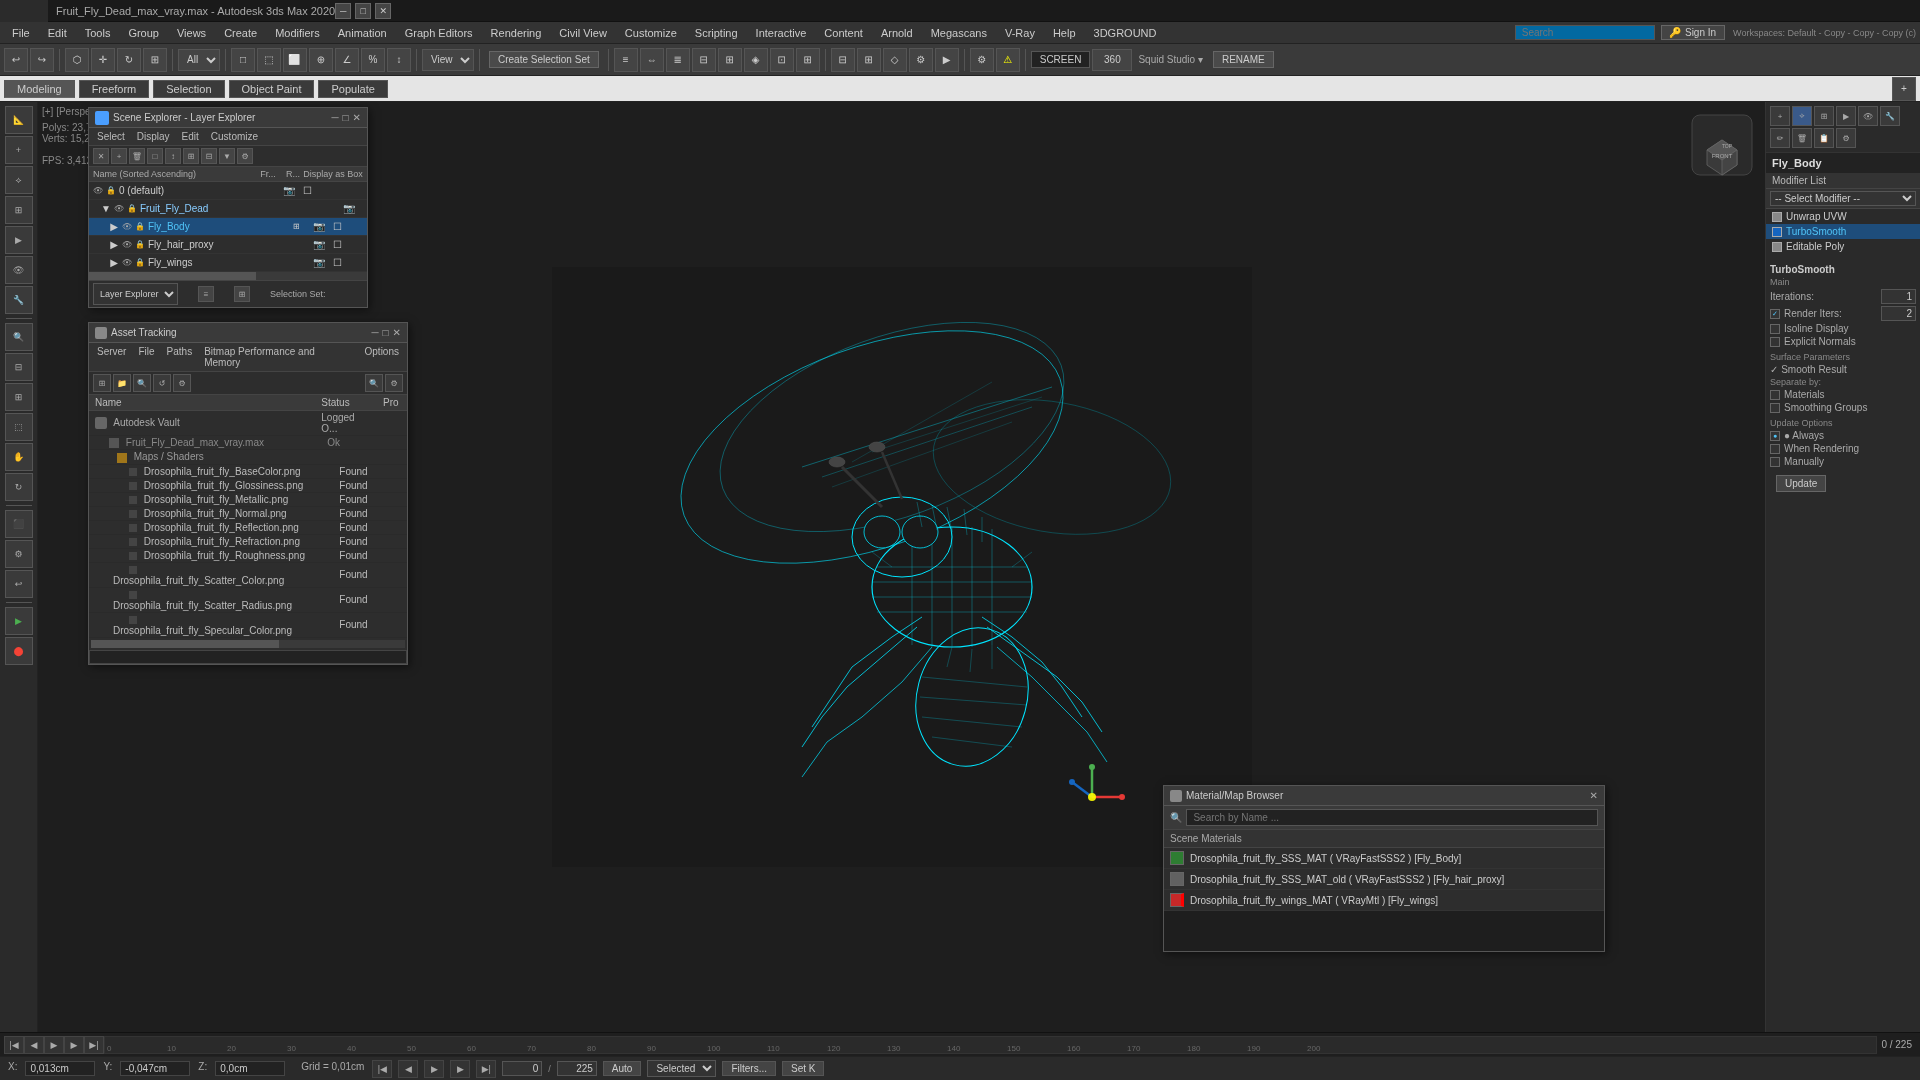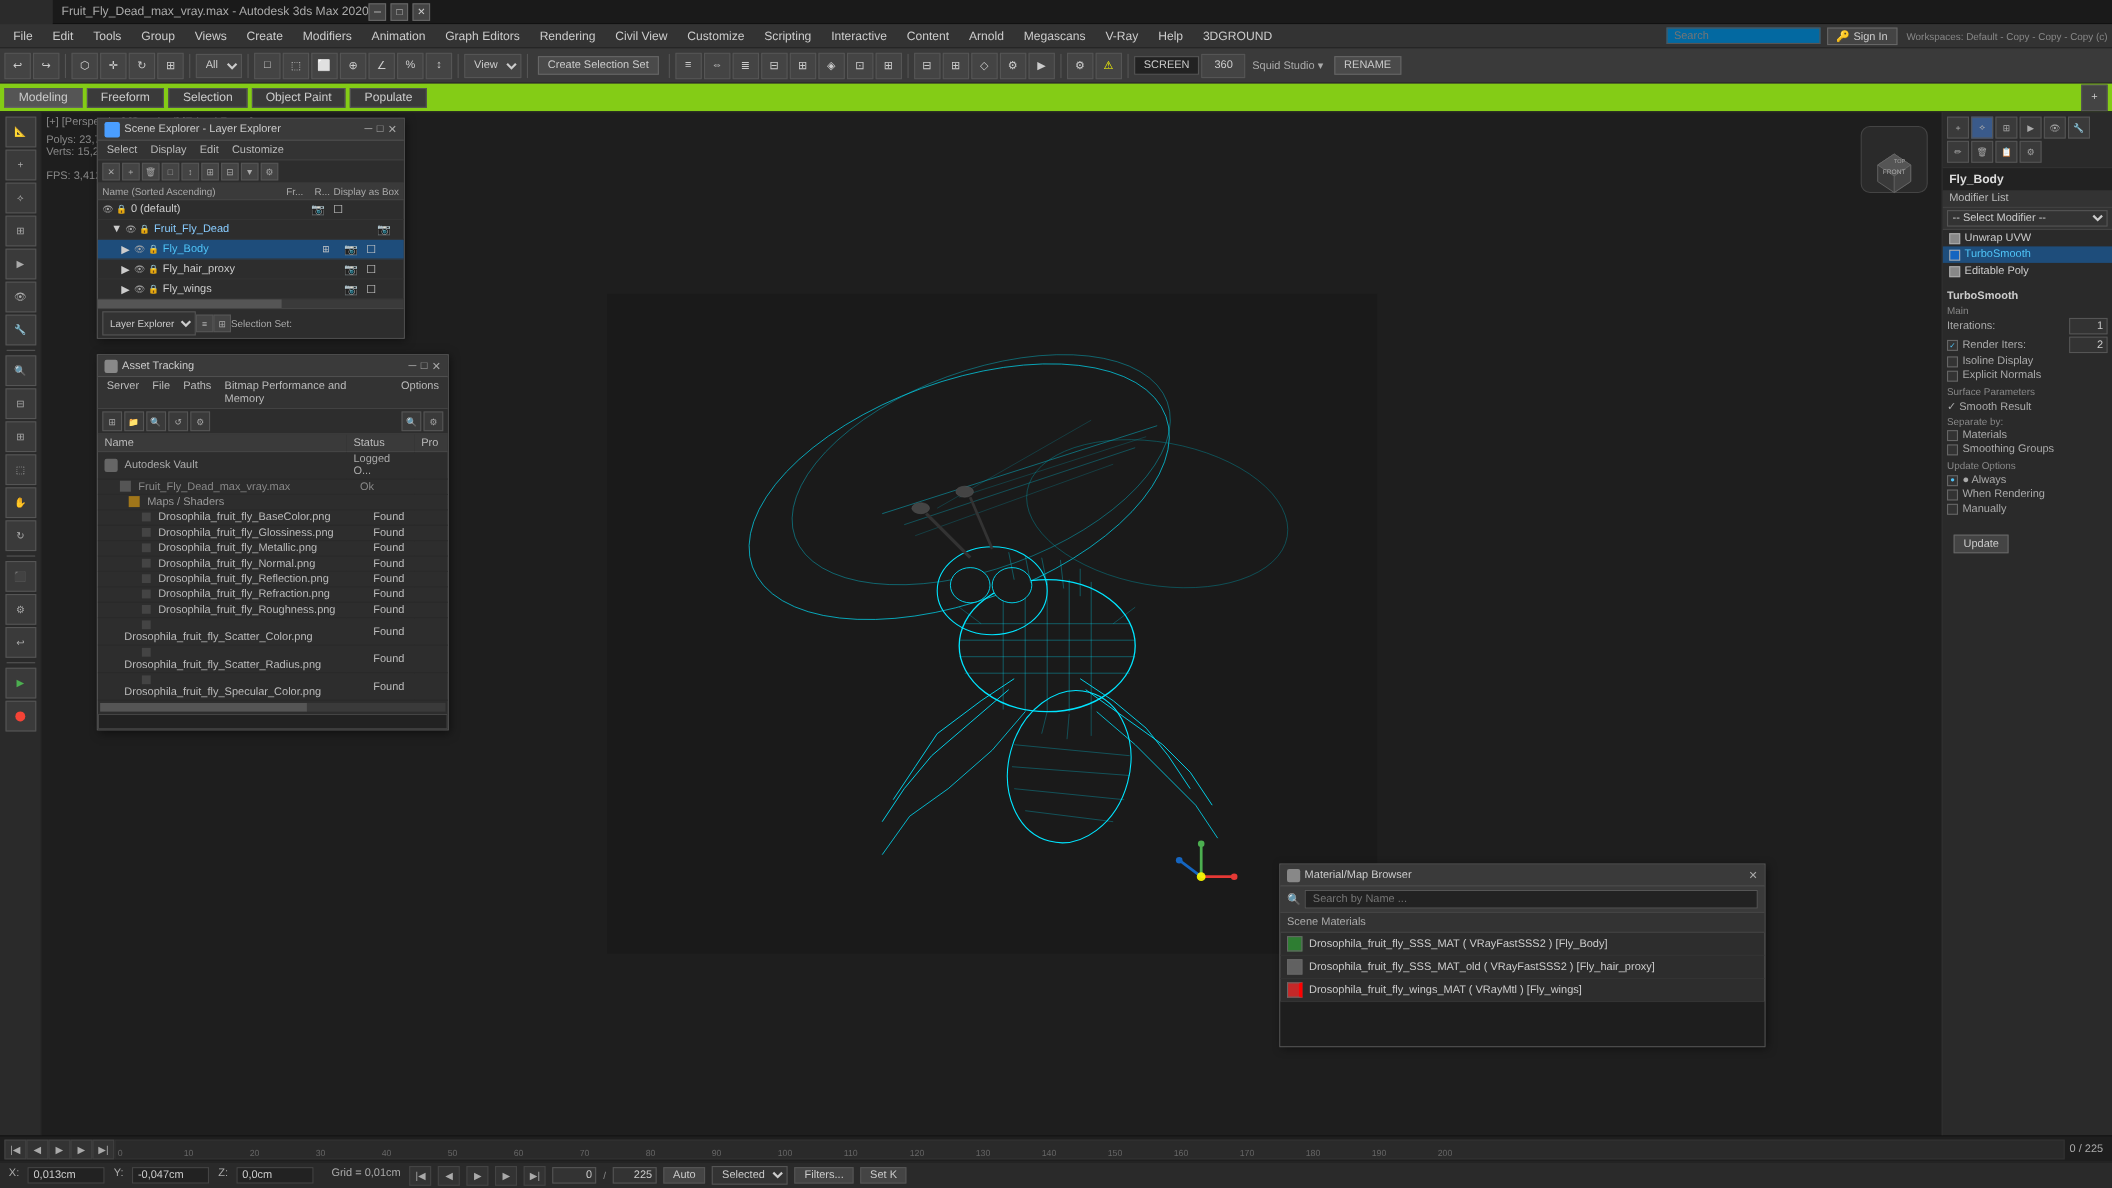--- a/index.html
+++ b/index.html
@@ -111,21 +111,21 @@
       background: #222;
       border: 1px solid #555;
       color: #ccc;
       padding: 2px 8px;
       font-size: 10px;
     }
 
     
     #sub-toolbar {
       height: 26px;
-      background: #84cc16;
+      background: #e5e5e5;
       display: flex;
       align-items: center;
       padding: 0 4px;
       gap: 4px;
       border-bottom: 1px solid #222;
     }
     .tab-btn {
       padding: 2px 12px;
       background: #3a3a3a;
       border: 1px solid #555;
@@ -273,21 +273,21 @@
       margin-top: 4px;
     }
     .ts-small-label { color: #888; font-size: 9px; }
     .update-btn {
       background: #444;
       border: 1px solid #666;
       color: #ccc;
       padding: 2px 8px;
       font-size: 10px;
       cursor: pointer;
-      margin: 16px 6px;
+      margin: 6px 6px;
       text-align: center;
     }
 
     
     #layer-explorer {
       position: absolute;
       top: 5px; left: 50px;
       width: 280px;
       background: #2d2d2d;
       border: 1px solid #555;
@@ -367,21 +367,21 @@
       display: inline-flex; align-items: center; justify-content: center;
     }
     .eye-icon { color: #aaa; font-size: 8px; }
     .lock-icon { color: #888; font-size: 8px; }
     .layer-footer {
       display: flex;
       align-items: center;
       padding: 2px 4px;
       background: #2d2d2d;
       border-top: 1px solid #444;
-      gap: 0;
+      gap: 20px;
     }
     .layer-footer select {
       background: #333;
       border: 1px solid #555;
       color: #ccc;
       font-size: 9px;
       padding: 1px 2px;
     }
     .layer-footer .sel-set-label {
       font-size: 9px;

